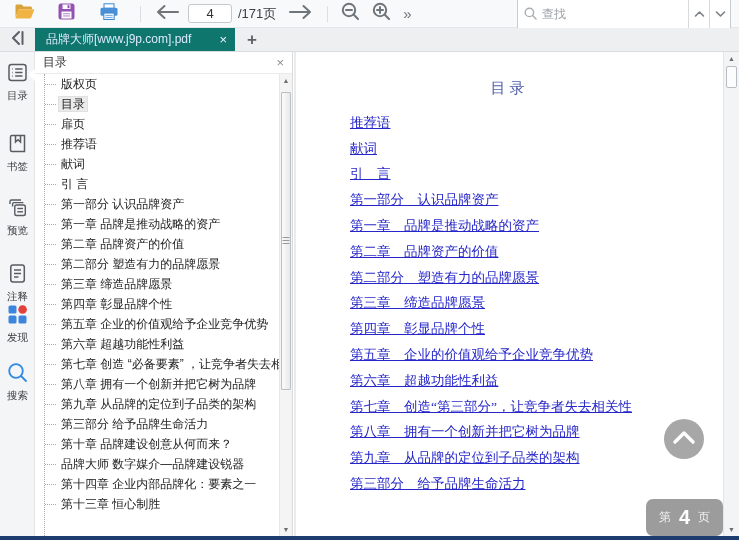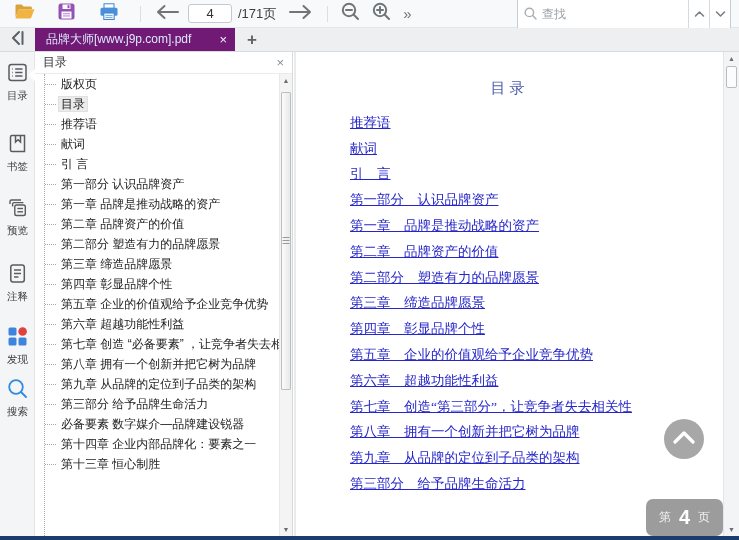--- a/index.html
+++ b/index.html
@@ -22,21 +22,21 @@
                        background:transparent; font-family:inherit; }
   .search-wrap input::placeholder { color:#9aa0a6; }
   .search-ico { margin:0 5px 0 6px; display:flex; }
   .find-btn { width:21px; height:100%; border-left:1px solid #d6dadd; display:flex;
               align-items:center; justify-content:center; }
 
   
   .tabbar { position:absolute; top:28px; left:0; right:0; height:24px; background:#edeff1;
             border-bottom:1px solid #d9dcdf; display:flex; align-items:stretch; }
   .collapse-btn { width:35px; display:flex; align-items:center; justify-content:center; }
-  .tab { width:200px; background:#701a75; color:#dce9fa; display:flex; align-items:center;
+  .tab { width:200px; background:#0f766e; color:#dce9fa; display:flex; align-items:center;
          padding:0 8px 0 11px; font-size:12px; }
   .tab-title { flex:1; white-space:nowrap; overflow:hidden; }
   .tab-close { margin-left:6px; color:#eef4fc; font-size:13px; line-height:1; }
   .newtab { width:34px; display:flex; align-items:center; justify-content:center;
             color:#5f6368; font-size:17px; font-weight:bold; }
 
   
   .sidebar { position:absolute; top:52px; bottom:4px; left:0; width:35px; background:#f4f5f6;
              border-right:1px solid #e2e4e6; }
   .side-group { position:absolute; left:0; width:35px; text-align:center; }
@@ -249,33 +249,33 @@
         <svg width="21" height="21" viewBox="0 0 21 21" fill="none" stroke="#565c62" stroke-width="1.5">
           <rect x="3.8" y="2" width="13.5" height="17" rx="2.2"></rect>
           <line x1="7" y1="7" x2="14" y2="7"></line>
             <line x1="7" y1="10.5" x2="14" y2="10.5"></line>
             <line x1="7" y1="14" x2="11.5" y2="14"></line>
         </svg>
       </span>
       <span class="lbl">注释</span>
     </div>
 
-    <div class="side-group" style="top:274px">
+    <div class="side-group" style="top:252px">
       <span>
         <svg width="21" height="21" viewBox="0 0 21 21">
           <rect x="1.5" y="1.5" width="8" height="8" rx="1.6" fill="#3d85dc"></rect>
           <circle cx="15.6" cy="5.5" r="4.3" fill="#e2403a"></circle>
           <rect x="1.5" y="11.5" width="8" height="8" rx="1.6" fill="#3d85dc"></rect>
           <rect x="11.5" y="11.5" width="8" height="8" rx="1.6" fill="#3d85dc"></rect>
         </svg>
       </span>
       <span class="lbl">发现</span>
     </div>
 
-    <div class="side-group" style="top:326px">
+    <div class="side-group" style="top:310px">
       <span>
         <svg width="21" height="21" viewBox="0 0 21 21" fill="none" stroke="#2f8be0" stroke-width="1.8" stroke-linecap="round">
           <circle cx="9" cy="9" r="6.8"></circle>
             <line x1="14" y1="14" x2="19" y2="19"></line>
         </svg>
       </span>
       <span class="lbl">搜索</span>
     </div>
   </div>
 
@@ -290,20 +290,24 @@
     <div class="bm-row">
           <span class="stub"></span>
           <span class="bm-label">版权页</span>
         </div>
         <div class="bm-row selected">
           <span class="stub"></span>
           <span class="bm-label">目录</span>
         </div>
         <div class="bm-row">
           <span class="stub"></span>
+          <span class="bm-label">扉页</span>
+        </div>
+        <div class="bm-row">
+          <span class="stub"></span>
           <span class="bm-label">推荐语</span>
         </div>
         <div class="bm-row">
           <span class="stub"></span>
           <span class="bm-label">献词</span>
         </div>
         <div class="bm-row">
           <span class="stub"></span>
           <span class="bm-label">引 言</span>
         </div>
@@ -350,21 +354,25 @@
         <div class="bm-row">
           <span class="stub"></span>
           <span class="bm-label">第九章 从品牌的定位到子品类的架构</span>
         </div>
         <div class="bm-row">
           <span class="stub"></span>
           <span class="bm-label">第三部分 给予品牌生命活力</span>
         </div>
         <div class="bm-row">
           <span class="stub"></span>
-          <span class="bm-label">必备要素 数字媒介—品牌建设锐器</span>
+          <span class="bm-label">第十章 品牌建设创意从何而来？</span>
+        </div>
+        <div class="bm-row">
+          <span class="stub"></span>
+          <span class="bm-label">品牌大师 数字媒介—品牌建设锐器</span>
         </div>
         <div class="bm-row">
           <span class="stub"></span>
           <span class="bm-label">第十四章 企业内部品牌化：要素之一</span>
         </div>
         <div class="bm-row">
           <span class="stub"></span>
           <span class="bm-label">第十三章 恒心制胜</span>
         </div>
         <div class="bm-row">

